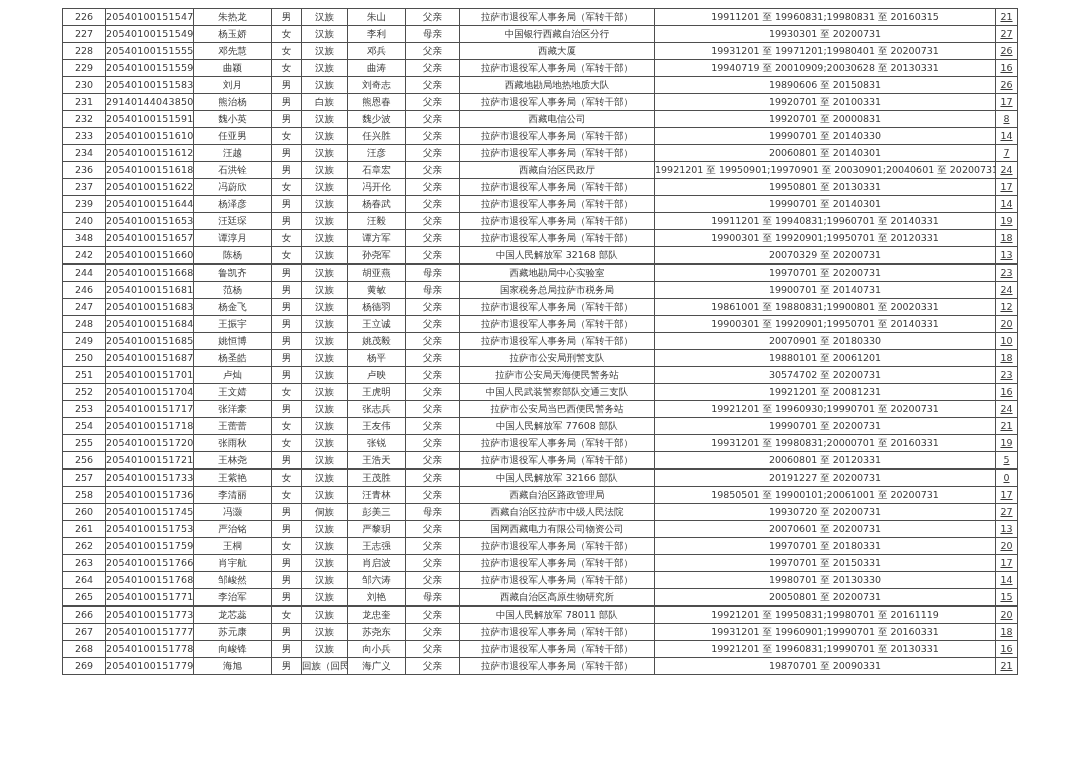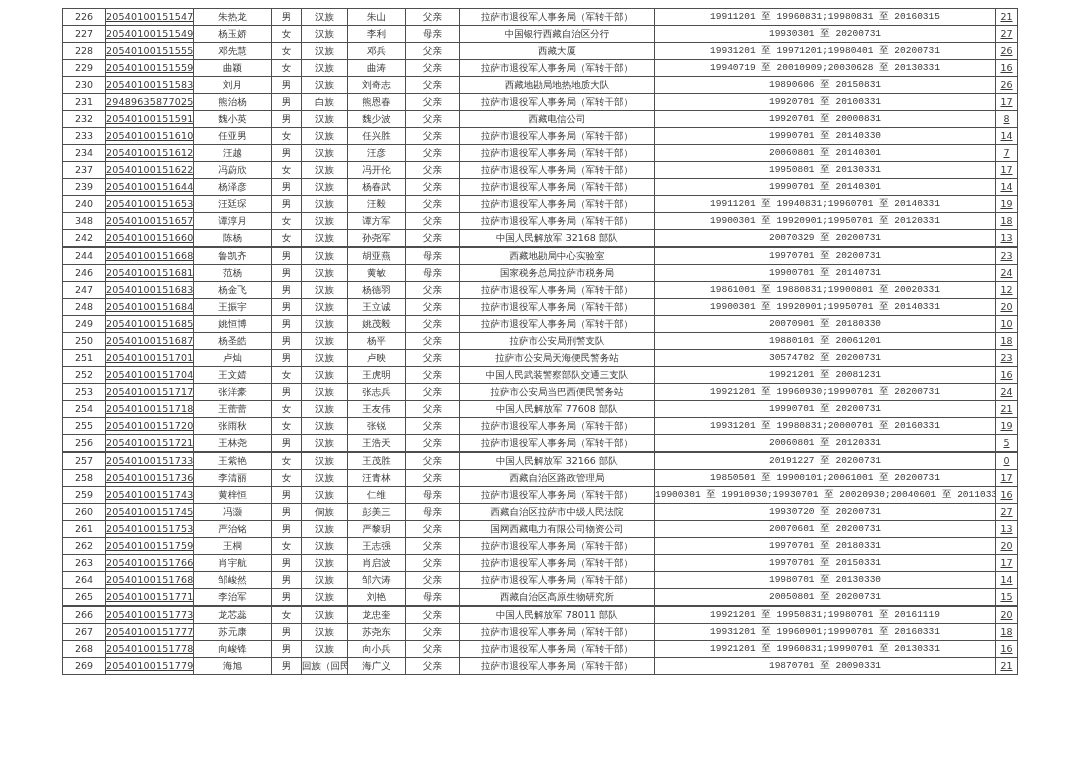--- a/index.html
+++ b/index.html
@@ -26,23 +26,23 @@
     line-height:16px;
     padding:0;
     text-align:center;
     vertical-align:middle;
     font-size:9.5px;
     color:#3a3a3a;
     white-space:nowrap;
     overflow:hidden;
   }
   td.c-index  { font-size:10px; }
-  td.c-id     { font-size:10px; letter-spacing:0.2px;text-decoration:underline; }
+  td.c-id     { font-size:10px; letter-spacing:0.2px; }
   td.c-name, td.c-gender, td.c-ethnicity, td.c-relative, td.c-relation, td.c-unit { font-size:9px; }
-  td.c-period { font-size:9.5px;font-family:Liberation Mono, monospace; }
+  td.c-period { font-size:9.5px; }
   td.c-count  { font-size:10px;text-decoration:underline; }
   td.shrink   { font-size:5px; line-height:16px; }
   tr.thick-top td { border-top-width:2px; }
 </style>
 </head>
 <body>
 
 <div class="page">
   <table class="records">
     <colgroup>
@@ -113,21 +113,21 @@
           <td class="c-gender">男</td>
           <td class="c-ethnicity">汉族</td>
           <td class="c-relative">刘奇志</td>
           <td class="c-relation">父亲</td>
           <td class="c-unit">西藏地勘局地热地质大队</td>
           <td class="c-period">19890606 至 20150831</td>
           <td class="c-count">26</td>
         </tr>
         <tr>
           <td class="c-index">231</td>
-          <td class="c-id">29489635877025</td>
+          <td class="c-id">29140144043850</td>
           <td class="c-name">熊治杨</td>
           <td class="c-gender">男</td>
           <td class="c-ethnicity">白族</td>
           <td class="c-relative">熊恩春</td>
           <td class="c-relation">父亲</td>
           <td class="c-unit">拉萨市退役军人事务局（军转干部）</td>
           <td class="c-period">19920701 至 20100331</td>
           <td class="c-count">17</td>
         </tr>
         <tr>
@@ -158,20 +158,32 @@
           <td class="c-index">234</td>
           <td class="c-id">20540100151612</td>
           <td class="c-name">汪越</td>
           <td class="c-gender">男</td>
           <td class="c-ethnicity">汉族</td>
           <td class="c-relative">汪彦</td>
           <td class="c-relation">父亲</td>
           <td class="c-unit">拉萨市退役军人事务局（军转干部）</td>
           <td class="c-period">20060801 至 20140301</td>
           <td class="c-count">7</td>
+        </tr>
+        <tr>
+          <td class="c-index">236</td>
+          <td class="c-id">20540100151618</td>
+          <td class="c-name">石洪铨</td>
+          <td class="c-gender">男</td>
+          <td class="c-ethnicity">汉族</td>
+          <td class="c-relative">石章宏</td>
+          <td class="c-relation">父亲</td>
+          <td class="c-unit">西藏自治区民政厅</td>
+          <td class="c-period">19921201 至 19950901;19970901 至 20030901;20040601 至 20200731</td>
+          <td class="c-count">24</td>
         </tr>
         <tr>
           <td class="c-index">237</td>
           <td class="c-id">20540100151622</td>
           <td class="c-name">冯蔚欣</td>
           <td class="c-gender">女</td>
           <td class="c-ethnicity">汉族</td>
           <td class="c-relative">冯开伦</td>
           <td class="c-relation">父亲</td>
           <td class="c-unit">拉萨市退役军人事务局（军转干部）</td>
@@ -386,32 +398,20 @@
           <td class="c-index">258</td>
           <td class="c-id">20540100151736</td>
           <td class="c-name">李清丽</td>
           <td class="c-gender">女</td>
           <td class="c-ethnicity">汉族</td>
           <td class="c-relative">汪青林</td>
           <td class="c-relation">父亲</td>
           <td class="c-unit">西藏自治区路政管理局</td>
           <td class="c-period">19850501 至 19900101;20061001 至 20200731</td>
           <td class="c-count">17</td>
-        </tr>
-        <tr>
-          <td class="c-index">259</td>
-          <td class="c-id">20540100151743</td>
-          <td class="c-name">黄梓恒</td>
-          <td class="c-gender">男</td>
-          <td class="c-ethnicity">汉族</td>
-          <td class="c-relative">仁维</td>
-          <td class="c-relation">母亲</td>
-          <td class="c-unit">拉萨市退役军人事务局（军转干部）</td>
-          <td class="c-period">19900301 至 19910930;19930701 至 20020930;20040601 至 20110331</td>
-          <td class="c-count">16</td>
         </tr>
         <tr>
           <td class="c-index">260</td>
           <td class="c-id">20540100151745</td>
           <td class="c-name">冯灏</td>
           <td class="c-gender">男</td>
           <td class="c-ethnicity">侗族</td>
           <td class="c-relative">彭美三</td>
           <td class="c-relation">母亲</td>
           <td class="c-unit">西藏自治区拉萨市中级人民法院</td>

